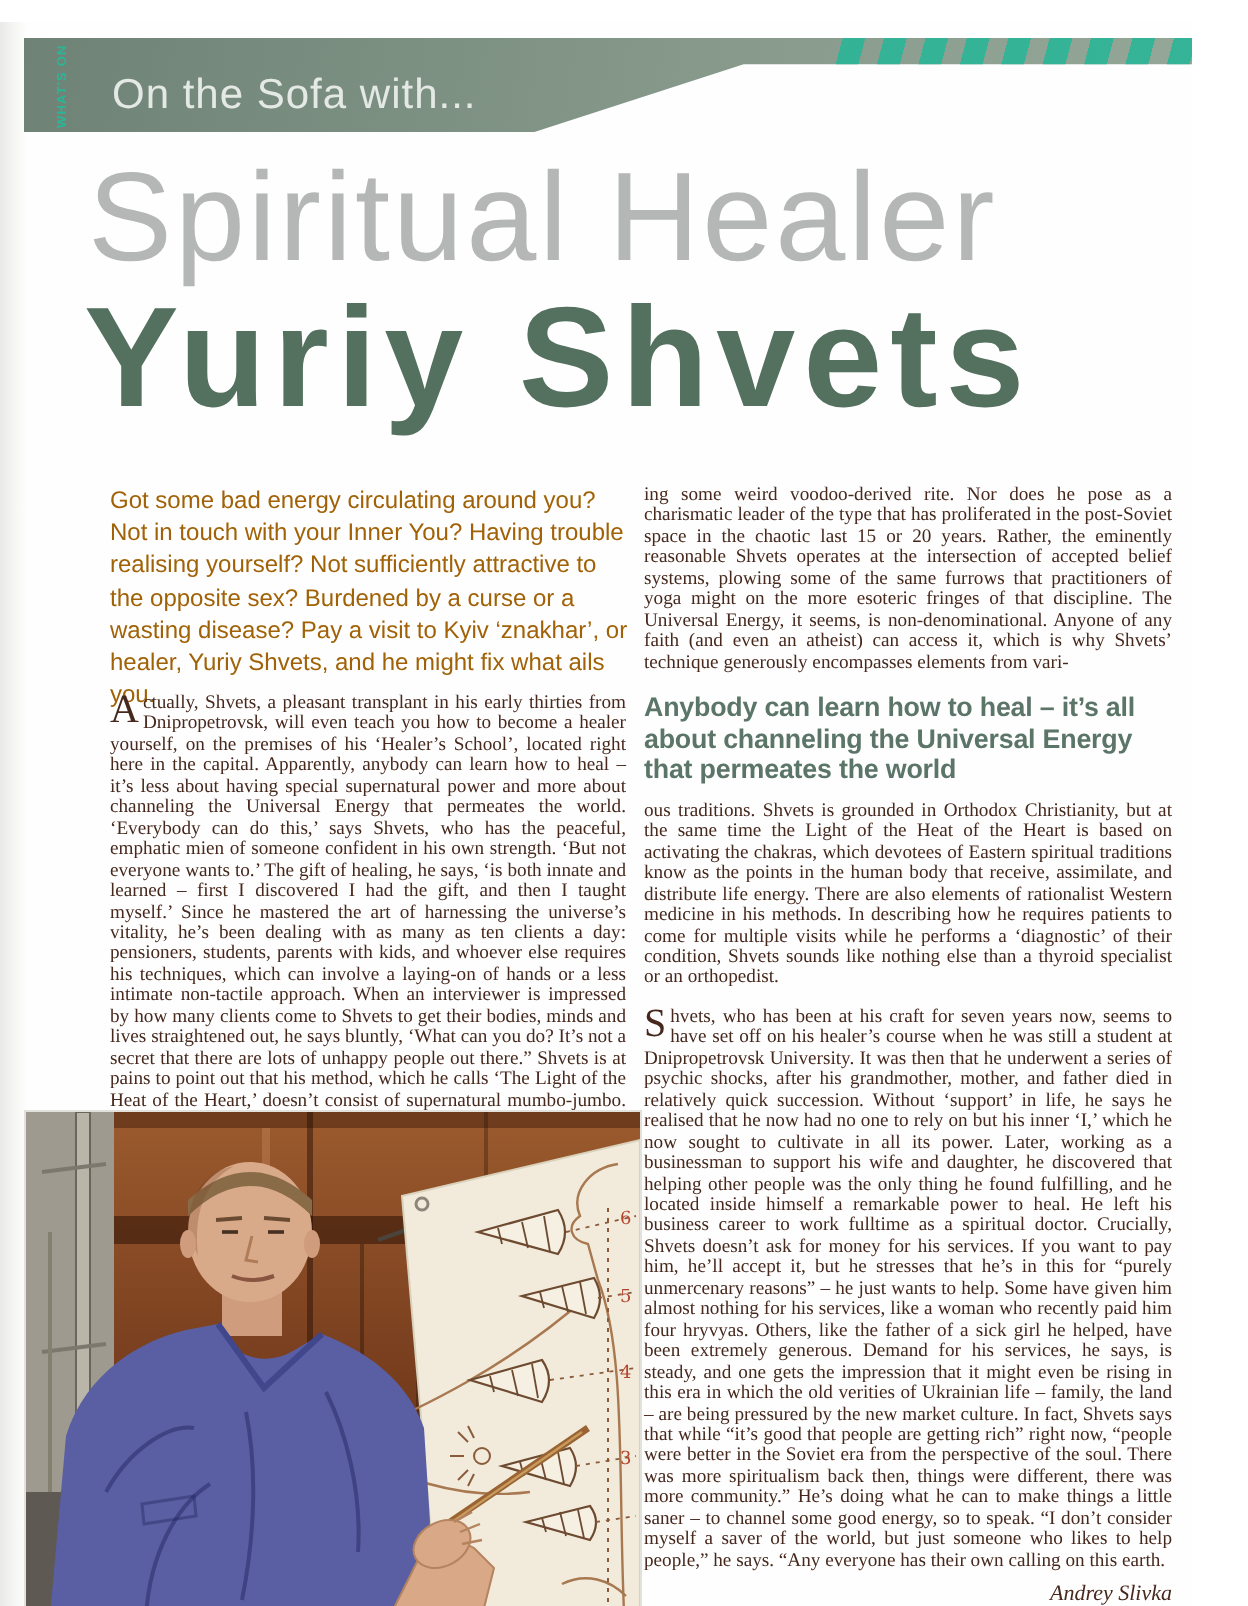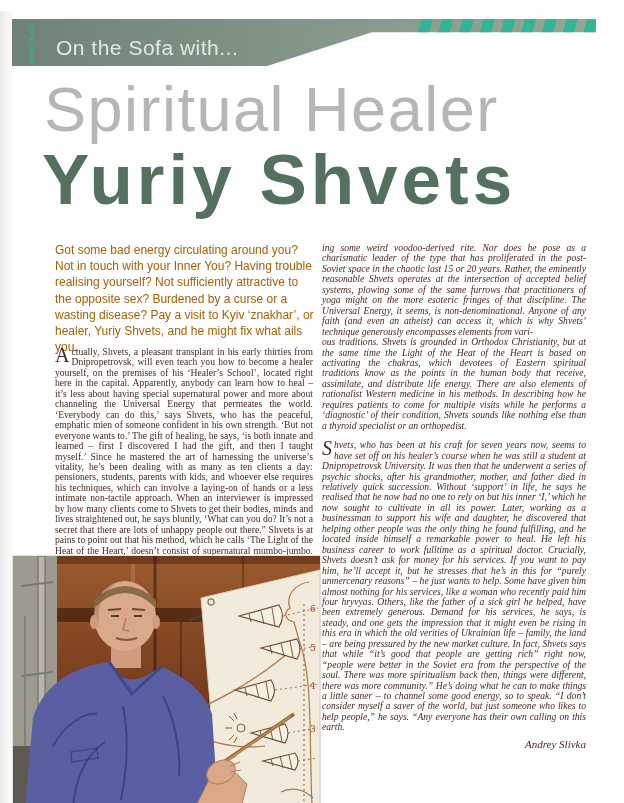--- a/index.html
+++ b/index.html
@@ -55,21 +55,21 @@
   .dropcap{
     float:left;font-size:20px;line-height:17px;padding-right:2px;
     font-family:"Liberation Serif",serif;color:#46281d;
   }
   .pull-quote{
     margin:9px 0 8px 0;
     font-family:"Liberation Sans",sans-serif;font-weight:bold;
     font-size:13.4px;line-height:15.6px;letter-spacing:-.1px;color:#5b7568;
     text-align:left;
   }
-  .para{margin:0 0 0 0;font-style:italic;}
+  .para{margin:0 0 0 0;}
   .para + .para-gap{margin-top:9px;}
   .byline{
     margin-top:5px;text-align:right;font-family:"Liberation Serif",serif;
     font-style:italic;font-size:11px;color:#46281d;
   }
   
   .photo{
     position:absolute;left:13px;top:545px;width:307px;height:252px;
     outline:1px solid #e3e1dc;
   }
@@ -91,20 +91,21 @@
   <div class="title-line2">Yuriy Shvets</div>
 
   <div class="intro">Got some bad energy circulating around you? Not in touch with your Inner You? Having trouble realising yourself? Not sufficiently attractive to the opposite sex? Burdened by a curse or a wasting disease? Pay a visit to Kyiv ‘znakhar’, or healer, Yuriy Shvets, and he might fix what ails you.</div>
 
   <div class="col1 body-serif">
     <span class="dropcap">A</span><span>ctually, Shvets, a pleasant transplant in his early thirties from Dnipropetrovsk, will even teach you how to become a healer yourself, on the premises of his ‘Healer’s School’, located right here in the capital. Apparently, anybody can learn how to heal – it’s less about having special supernatural power and more about channeling the Universal Energy that permeates the world. ‘Everybody can do this,’ says Shvets, who has the peaceful, emphatic mien of someone confident in his own strength. ‘But not everyone wants to.’ The gift of healing, he says, ‘is both innate and learned – first I discovered I had the gift, and then I taught myself.’ Since he mastered the art of harnessing the universe’s vitality, he’s been dealing with as many as ten clients a day: pensioners, students, parents with kids, and whoever else requires his techniques, which can involve a laying-on of hands or a less intimate non-tactile approach. When an interviewer is impressed by how many clients come to Shvets to get their bodies, minds and lives straightened out, he says bluntly, ‘What can you do? It’s not a secret that there are lots of unhappy people out there.” Shvets is at pains to point out that his method, which he calls ‘The Light of the Heat of the Heart,’ doesn’t consist of supernatural mumbo-jumbo. He’s not a witch-doctor; there’s nothing eerie about what he does, and the user of his services won’t find himself undergo-</span>
   </div>
 
   <div class="col2">
     <div class="para body-serif">ing some weird voodoo-derived rite. Nor does he pose as a charismatic leader of the type that has proliferated in the post-Soviet space in the chaotic last 15 or 20 years. Rather, the eminently reasonable Shvets operates at the intersection of accepted belief systems, plowing some of the same furrows that practitioners of yoga might on the more esoteric fringes of that discipline. The Universal Energy, it seems, is non-denominational. Anyone of any faith (and even an atheist) can access it, which is why Shvets’ technique generously encompasses elements from vari-</div>
+    <div class="pull-quote">Anybody can learn how to heal – it’s all about channeling the Universal Energy that permeates the world</div>
     <div class="para body-serif">ous traditions. Shvets is grounded in Orthodox Christianity, but at the same time the Light of the Heat of the Heart is based on activating the chakras, which devotees of Eastern spiritual traditions know as the points in the human body that receive, assimilate, and distribute life energy. There are also elements of rationalist Western medicine in his methods. In describing how he requires patients to come for multiple visits while he performs a ‘diagnostic’ of their condition, Shvets sounds like nothing else than a thyroid specialist or an orthopedist.</div>
     <div class="para para-gap body-serif">
       <span class="dropcap">S</span><span>hvets, who has been at his craft for seven years now, seems to have set off on his healer’s course when he was still a student at Dnipropetrovsk University. It was then that he underwent a series of psychic shocks, after his grandmother, mother, and father died in relatively quick succession. Without ‘support’ in life, he says he realised that he now had no one to rely on but his inner ‘I,’ which he now sought to cultivate in all its power. Later, working as a businessman to support his wife and daughter, he discovered that helping other people was the only thing he found fulfilling, and he located inside himself a remarkable power to heal. He left his business career to work fulltime as a spiritual doctor. Crucially, Shvets doesn’t ask for money for his services. If you want to pay him, he’ll accept it, but he stresses that he’s in this for “purely unmercenary reasons” – he just wants to help. Some have given him almost nothing for his services, like a woman who recently paid him four hryvyas. Others, like the father of a sick girl he helped, have been extremely generous. Demand for his services, he says, is steady, and one gets the impression that it might even be rising in this era in which the old verities of Ukrainian life – family, the land – are being pressured by the new market culture. In fact, Shvets says that while “it’s good that people are getting rich” right now, “people were better in the Soviet era from the perspective of the soul. There was more spiritualism back then, things were different, there was more community.” He’s doing what he can to make things a little saner – to channel some good energy, so to speak. “I don’t consider myself a saver of the world, but just someone who likes to help people,” he says. “Any everyone has their own calling on this earth.</span>
     </div>
     <div class="byline">Andrey Slivka</div>
   </div>
 
   <div class="photo">
     <svg viewBox="0 0 307 252" preserveAspectRatio="none">
       <defs>

